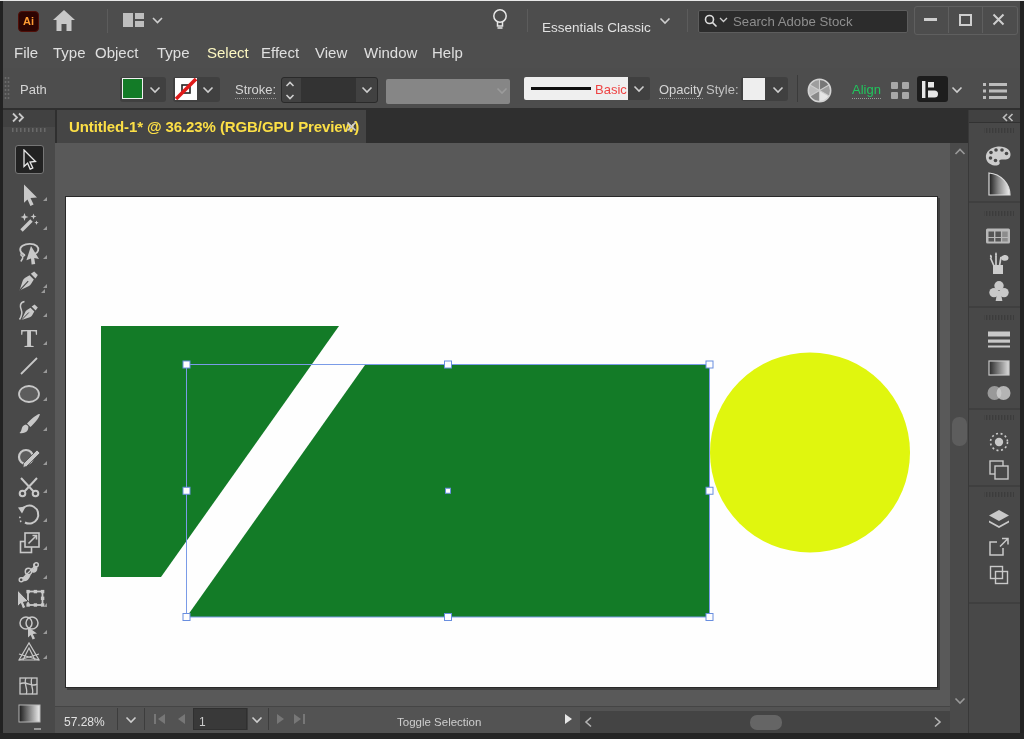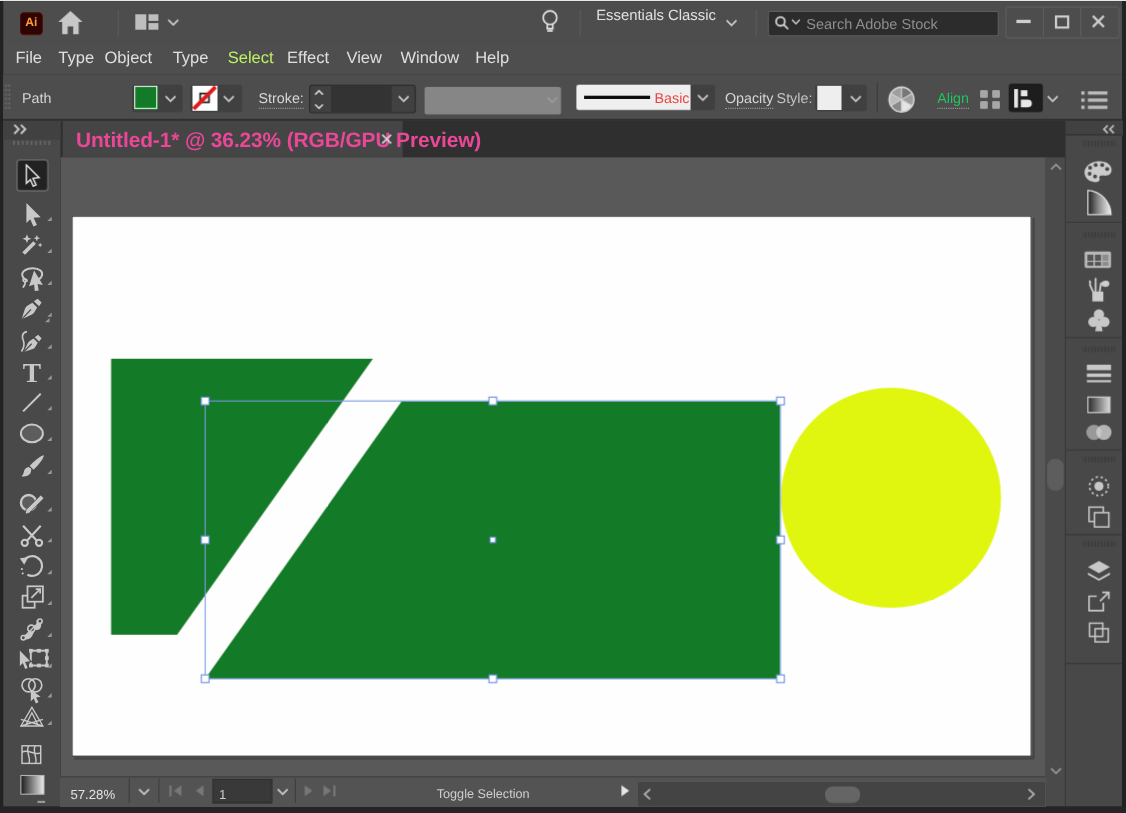--- a/index.html
+++ b/index.html
@@ -39,21 +39,21 @@
     </svg>
   
   <svg class="abs" style="left:492px;top:7px;" width="16" height="25" viewBox="0 0 16 25">
     <circle cx="8" cy="9" r="6.2" fill="none" stroke="#e8e8e8" stroke-width="1.5"></circle>
     <path d="M5.5 15 L5.5 19 L10.5 19 L10.5 15" fill="none" stroke="#e8e8e8" stroke-width="1.5"></path>
     <line x1="5.5" y1="21" x2="10.5" y2="21" stroke="#e8e8e8" stroke-width="1.5"></line>
   </svg>
   
   <div class="abs" style="left:527px;top:9px;width:1px;height:23px;background:#5d5d5d;"></div>
   <div class="abs" style="left:687px;top:9px;width:1px;height:23px;background:#5d5d5d;"></div>
-  <div class="abs txt" style="left:542px;top:6px;font-size:13.5px;color:#e2e2e2;">Essentials Classic</div>
+  <div class="abs txt" style="left:542px;top:20px;font-size:13.5px;color:#e2e2e2;">Essentials Classic</div>
   <svg class="abs" style="left:659px;top:17px;" width="12" height="8" viewBox="0 0 12 8">
       <polyline points="1.5,1.5 6,6 10.5,1.5" class="chev"></polyline>
     </svg>
   
   <div class="abs" style="left:698px;top:10px;width:208px;height:21px;background:#2d2d2d;border:1px solid #5e5e5e;border-radius:2px;"></div>
   <svg class="abs" style="left:704px;top:14px;" width="14" height="14" viewBox="0 0 14 14">
     <circle cx="5.5" cy="5.5" r="4" fill="none" stroke="#dddddd" stroke-width="1.6"></circle>
     <line x1="8.6" y1="8.6" x2="12.5" y2="12.5" stroke="#dddddd" stroke-width="1.6"></line>
   </svg>
   <svg class="abs" style="left:719px;top:17px;" width="9" height="6" viewBox="0 0 9 6">
@@ -69,21 +69,21 @@
   <svg class="abs" style="left:992px;top:13px;" width="13" height="13" viewBox="0 0 13 13">
     <path d="M1.5 1.5 L11.5 11.5 M11.5 1.5 L1.5 11.5" stroke="#cfcfcf" stroke-width="2"></path>
   </svg>
 
   
   <div class="abs" id="menubar" style="left:3px;top:40px;width:1017px;height:28px;background:#4f4f4f;"></div>
   <div class="abs" style="left:14px;top:44px;font-size:15px;color:#e0e0e0;">File</div>
   <div class="abs" style="left:53px;top:44px;font-size:15px;color:#e0e0e0;">Type</div>
   <div class="abs" style="left:95px;top:44px;font-size:15px;color:#e0e0e0;">Object</div>
   <div class="abs" style="left:157px;top:44px;font-size:15px;color:#e0e0e0;">Type</div>
-  <div class="abs" style="left:207px;top:44px;font-size:15px;color:#bef264;">Select</div>
+  <div class="abs" style="left:207px;top:44px;font-size:15px;color:#fef9c3;">Select</div>
   <div class="abs" style="left:261px;top:44px;font-size:15px;color:#e0e0e0;">Effect</div>
   <div class="abs" style="left:315px;top:44px;font-size:15px;color:#e0e0e0;">View</div>
   <div class="abs" style="left:364px;top:44px;font-size:15px;color:#e0e0e0;">Window</div>
   <div class="abs" style="left:432px;top:44px;font-size:15px;color:#e0e0e0;">Help</div>
 
   
   <div class="abs" id="controlbar" style="left:3px;top:68px;width:1017px;height:40px;background:#4e4e4e;border-bottom:2px solid #303030;"></div>
   <svg class="abs" style="left:4px;top:76px;" width="6" height="26" viewBox="0 0 6 26">
     <g fill="#6e6e6e">
         <circle cx="1.5" cy="2" r="1"></circle>
@@ -198,21 +198,21 @@
         <rect x="0" y="7.5" width="3" height="3"></rect>
         <rect x="6" y="7.5" width="18" height="3"></rect>
         <rect x="0" y="14" width="3" height="3"></rect>
         <rect x="6" y="14" width="18" height="3"></rect>
       </g>
   </svg>
 
   
   <div class="abs" id="tabrow" style="left:55px;top:110px;width:965px;height:33px;background:#303030;"></div>
   <div class="abs" style="left:57px;top:110px;width:309px;height:33px;background:#464646;"></div>
-  <div class="abs" style="left:69px;top:118px;font-size:19px;font-weight:bold;color:#ec4899;letter-spacing:-0.1px;text-align:center;">Untitled-1* @ 36.23% (RGB/GPU Preview)</div>
+  <div class="abs" style="left:69px;top:118px;font-size:15px;font-weight:bold;color:#fde047;letter-spacing:-0.1px;text-align:center;">Untitled-1* @ 36.23% (RGB/GPU Preview)</div>
   <svg class="abs" style="left:346px;top:121px;" width="11" height="11" viewBox="0 0 11 11">
       <path d="M1.5 1.5 L9.5 9.5 M9.5 1.5 L1.5 9.5" stroke="#d0d0d0" stroke-width="1.7"></path>
     </svg>
 
   
   <div class="abs" id="canvas" style="left:55px;top:143px;width:895px;height:563px;background:#5a5a5a;"></div>
   
   <div class="abs" style="left:65px;top:196px;width:873px;height:492px;background:#ffffff;border:1px solid #2a2a2a;box-sizing:border-box;box-shadow:2px 2px 0 rgba(30,30,30,0.45);"></div>
   
   <svg class="abs" style="left:66px;top:197px;" width="871" height="490" viewBox="0 0 871 490">

